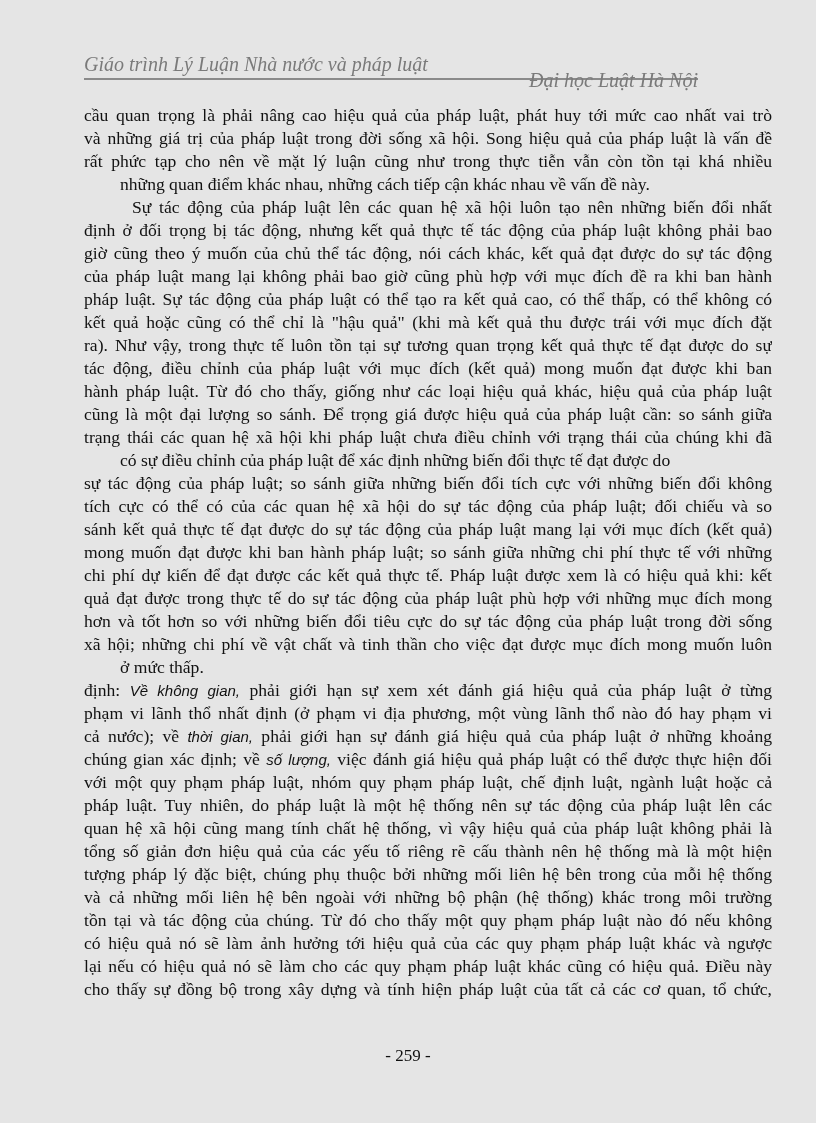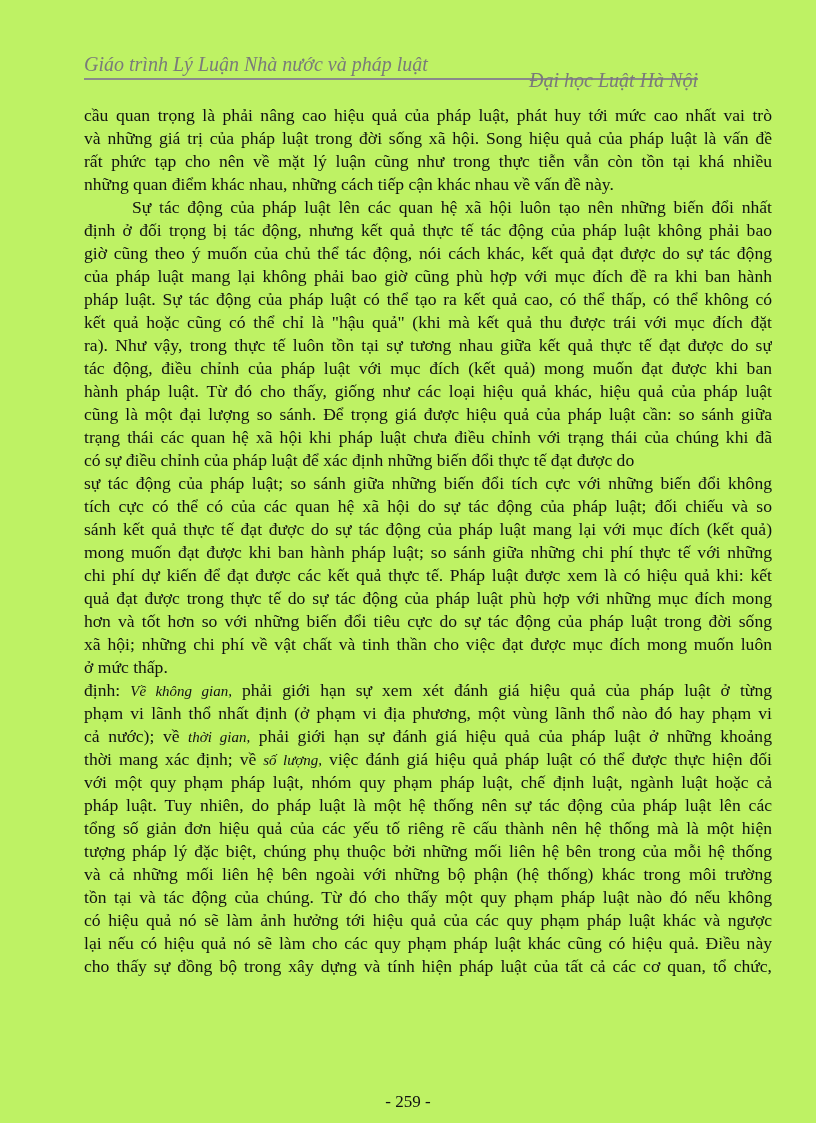--- a/index.html
+++ b/index.html
@@ -1,38 +1,38 @@
 <!DOCTYPE html>
 <html><head>
 <meta charset="utf-8">
 <style>
   html, body { margin: 0; padding: 0; background: #ffffff; }
   body { width: 816px; height: 1123px; position: relative; overflow: hidden; }
-  .page { position: absolute; left: 0; top: 0; width: 816px; height: 1123px; background: #bef264; }
+  .page { position: absolute; left: 0; top: 0; width: 816px; height: 1123px; background: #e5e5e5; }
   .header {
     position: absolute; left: 84px; top: 52px; width: 614px; height: 26px;
     border-bottom: 2px solid #8a8a8a;
     font-family: "Liberation Serif", serif; font-style: italic;
     font-size: 20px; color: #7a7a7a; line-height: 24px;
   }
   .header .left { position: absolute; left: 0; top: 0; }
   .header .right { position: absolute; right: 0; top: 16px; }
   .body-text {
     position: absolute; left: 84px; top: 104px; width: 688px;
     font-family: "Liberation Serif", serif; font-size: 17.6px; color: #111;
   }
   .line {
     height: 23px; line-height: 23px; white-space: nowrap;
     text-align: justify; text-align-last: justify; width: 688px; overflow: hidden;
   }
-  .line.last { text-align-last: left; }
+  .line.last { text-align-last: left; margin-left: 36px; }
   .line.indent { padding-left: 48px; width: 640px; }
-  .line i { font-family: Liberation Serif, serif; font-style: italic; font-size: 15px; }
+  .line i { font-family: Liberation Sans, sans-serif; font-style: italic; font-size: 15px; }
   .page-number {
-    position: absolute; left: 0; width: 816px; top: 1092px; text-align: center;
+    position: absolute; left: 0; width: 816px; top: 1046px; text-align: center;
     font-family: "Liberation Serif", serif; font-size: 17px; color: #111;
   }
 </style>
 </head>
 <body>
 
 <div class="page">
   <div class="header">
     <span class="left">Giáo trình Lý Luận Nhà nước và pháp luật</span>
     <span class="right">Đại học Luật Hà Nội</span>
@@ -42,41 +42,42 @@
     <div class="line">cầu quan trọng là phải nâng cao hiệu quả của pháp luật, phát huy tới mức cao nhất vai trò</div>
     <div class="line">và những giá trị của pháp luật trong đời sống xã hội. Song hiệu quả của pháp luật là vấn đề</div>
     <div class="line">rất phức tạp cho nên về mặt lý luận cũng như trong thực tiễn vẫn còn tồn tại khá nhiều</div>
     <div class="line last">những quan điểm khác nhau, những cách tiếp cận khác nhau về vấn đề này.</div>
     <div class="line indent">Sự tác động của pháp luật lên các quan hệ xã hội luôn tạo nên những biến đổi nhất</div>
     <div class="line">định ở đối trọng bị tác động, nhưng kết quả thực tế tác động của pháp luật không phải bao</div>
     <div class="line">giờ cũng theo ý muốn của chủ thể tác động, nói cách khác, kết quả đạt được do sự tác động</div>
     <div class="line">của pháp luật mang lại không phải bao giờ cũng phù hợp với mục đích đề ra khi ban hành</div>
     <div class="line">pháp luật. Sự tác động của pháp luật có thể tạo ra kết quả cao, có thể thấp, có thể không có</div>
     <div class="line">kết quả hoặc cũng có thể chỉ là "hậu quả" (khi mà kết quả thu được trái với mục đích đặt</div>
-    <div class="line">ra). Như vậy, trong thực tế luôn tồn tại sự tương nhau giữa kết quả thực tế đạt được do sự</div>
+    <div class="line">ra). Như vậy, trong thực tế luôn tồn tại sự tương quan trọng kết quả thực tế đạt được do sự</div>
     <div class="line">tác động, điều chỉnh của pháp luật với mục đích (kết quả) mong muốn đạt được khi ban</div>
     <div class="line">hành pháp luật. Từ đó cho thấy, giống như các loại hiệu quả khác, hiệu quả của pháp luật</div>
     <div class="line">cũng là một đại lượng so sánh. Để trọng giá được hiệu quả của pháp luật cần: so sánh giữa</div>
     <div class="line">trạng thái các quan hệ xã hội khi pháp luật chưa điều chỉnh với trạng thái của chúng khi đã</div>
     <div class="line last">có sự điều chỉnh của pháp luật để xác định những biến đổi thực tế đạt được do</div>
     <div class="line">sự tác động của pháp luật; so sánh giữa những biến đổi tích cực với những biến đổi không</div>
     <div class="line">tích cực có thể có của các quan hệ xã hội do sự tác động của pháp luật; đối chiếu và so</div>
     <div class="line">sánh kết quả thực tế đạt được do sự tác động của pháp luật mang lại với mục đích (kết quả)</div>
     <div class="line">mong muốn đạt được khi ban hành pháp luật; so sánh giữa những chi phí thực tế với những</div>
     <div class="line">chi phí dự kiến để đạt được các kết quả thực tế. Pháp luật được xem là có hiệu quả khi: kết</div>
     <div class="line">quả đạt được trong thực tế do sự tác động của pháp luật phù hợp với những mục đích mong</div>
     <div class="line">hơn và tốt hơn so với những biến đổi tiêu cực do sự tác động của pháp luật trong đời sống</div>
     <div class="line">xã hội; những chi phí về vật chất và tinh thần cho việc đạt được mục đích mong muốn luôn</div>
     <div class="line last">ở mức thấp.</div>
     <div class="line"><span>định: </span><i>Về không gian,</i><span> phải giới hạn sự xem xét đánh giá hiệu quả của pháp luật ở từng</span></div>
     <div class="line">phạm vi lãnh thổ nhất định (ở phạm vi địa phương, một vùng lãnh thổ nào đó hay phạm vi</div>
     <div class="line"><span>cả nước); về </span><i>thời gian,</i><span> phải giới hạn sự đánh giá hiệu quả của pháp luật ở những khoảng</span></div>
-    <div class="line"><span>thời mang xác định; về </span><i>số lượng,</i><span> việc đánh giá hiệu quả pháp luật có thể được thực hiện đối</span></div>
+    <div class="line"><span>chúng gian xác định; về </span><i>số lượng,</i><span> việc đánh giá hiệu quả pháp luật có thể được thực hiện đối</span></div>
     <div class="line">với một quy phạm pháp luật, nhóm quy phạm pháp luật, chế định luật, ngành luật hoặc cả</div>
     <div class="line">pháp luật. Tuy nhiên, do pháp luật là một hệ thống nên sự tác động của pháp luật lên các</div>
+    <div class="line">quan hệ xã hội cũng mang tính chất hệ thống, vì vậy hiệu quả của pháp luật không phải là</div>
     <div class="line">tổng số giản đơn hiệu quả của các yếu tố riêng rẽ cấu thành nên hệ thống mà là một hiện</div>
     <div class="line">tượng pháp lý đặc biệt, chúng phụ thuộc bởi những mối liên hệ bên trong của mỗi hệ thống</div>
     <div class="line">và cả những mối liên hệ bên ngoài với những bộ phận (hệ thống) khác trong môi trường</div>
     <div class="line">tồn tại và tác động của chúng. Từ đó cho thấy một quy phạm pháp luật nào đó nếu không</div>
     <div class="line">có hiệu quả nó sẽ làm ảnh hưởng tới hiệu quả của các quy phạm pháp luật khác và ngược</div>
     <div class="line">lại nếu có hiệu quả nó sẽ làm cho các quy phạm pháp luật khác cũng có hiệu quả. Điều này</div>
     <div class="line">cho thấy sự đồng bộ trong xây dựng và tính hiện pháp luật của tất cả các cơ quan, tổ chức,</div>
   </div>
 
   <div class="page-number">- 259 -</div>

